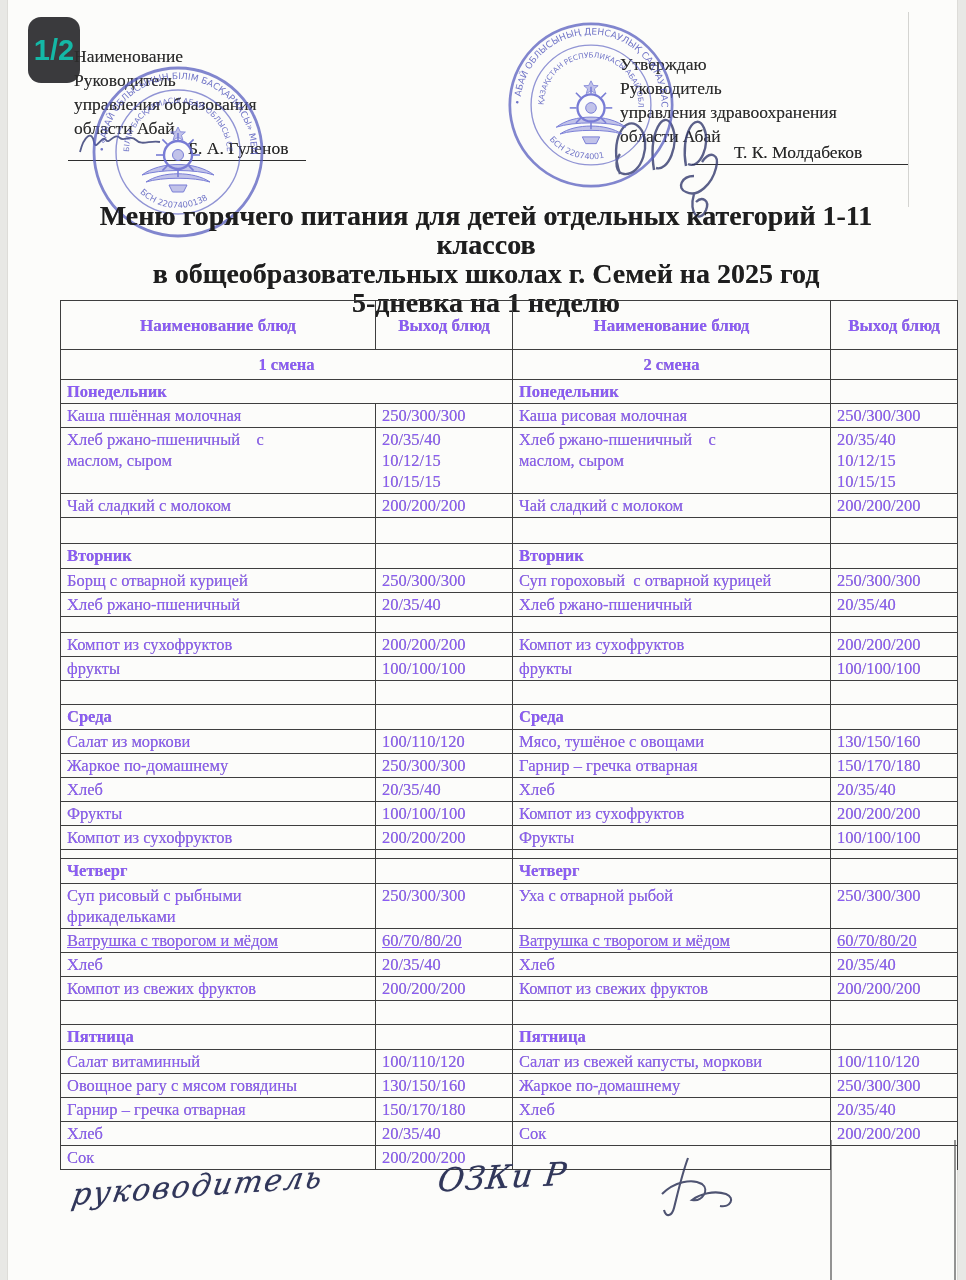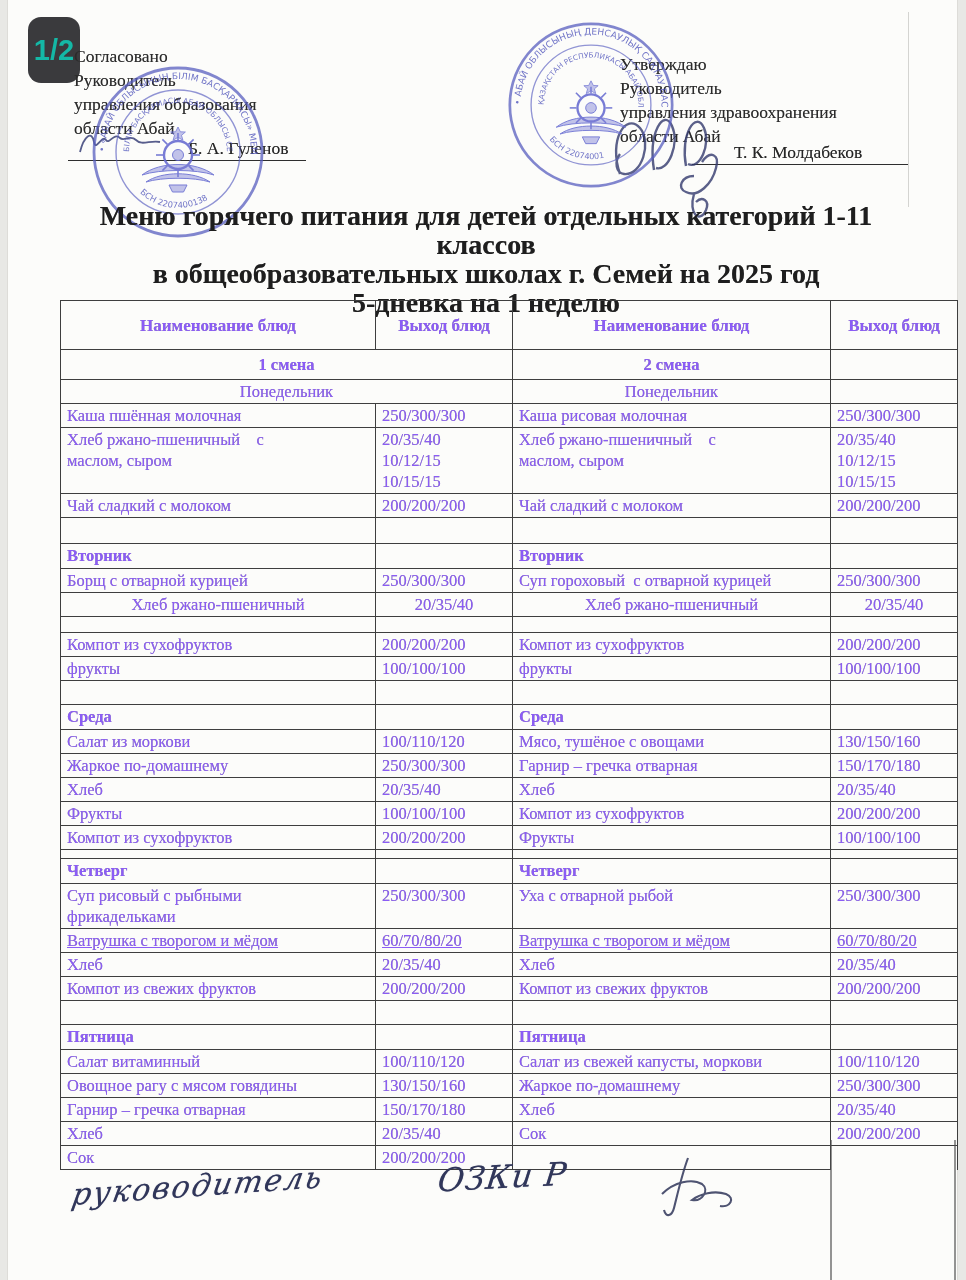--- a/index.html
+++ b/index.html
@@ -34,21 +34,21 @@
          text-shadow:0 0 .6px rgba(40,40,40,.6);}
 
   
   table.menu{position:absolute;left:60px;top:300px;width:897px;border-collapse:collapse;
              table-layout:fixed;font-size:16.5px;color:#8b5cf6;}
   table.menu td,table.menu th{border:1.6px solid #3e3e3e;padding:1px 6px;vertical-align:top;
              line-height:21px;text-shadow:0 0 .5px rgba(50,50,50,.5);overflow:hidden;}
   table.menu th{height:46px;text-align:center;vertical-align:middle;font-size:17px;font-weight:bold;}
   td.c4,th.c4{border-left-style:double;border-left-width:3.5px;}
   tr.smena td{height:27px;text-align:center;font-weight:bold;vertical-align:middle;}
-  tr.day2 td{height:21px;text-align:center;font-weight:normal;}
+  tr.day2 td{height:21px;text-align:left;font-weight:bold;}
   tr.dayrow td{height:22px;font-weight:bold;}
   td.nm{white-space:pre-wrap;}
   td.out{white-space:pre-line;}
   tr.spacer td{padding:0;}
   tr.lastrow td{border-bottom:1.7px solid #3e3e3e;}
   tr.lastrow td.c4{border-bottom:none;}
   .vext{position:absolute;width:2px;background:#4c4c4c;opacity:.6;}
 
   
   .handwrite{position:absolute;color:#30365a;font-style:italic;
@@ -64,21 +64,21 @@
 
   <div class="edge l"></div>
   <div class="edge r"></div>
   <div class="fold-line"></div>
 
   <div class="badge">
     <span>1/2</span>
   </div>
 
   <div class="approve left">
-    <div>Согласовано</div>
+    <div>Наименование</div>
     <div>Руководитель</div>
     <div>управления образования</div>
     <div>области Абай</div>
   </div>
   <div class="sigline" style="left:68px;top:118px;width:238px;height:42px;">
     <span class="signer" style="left:120px;">Б. А. Гуленов</span>
   </div>
   <svg class="sig-svg" style="left:76px;top:126px;" width="100" height="36" viewBox="0 0 100 36">
     <path d="M4,26 C8,10 16,4 18,16 C20,26 26,8 30,14 C33,19 38,6 44,12 C48,16 54,8 60,14 C66,20 74,14 84,16" fill="none" stroke="#3a4178" stroke-width="1.8" opacity=".85"></path>
   </svg>
@@ -245,21 +245,21 @@
           <td></td>
           <td>Вторник</td>
           <td class="c4"></td>
         </tr>
         <tr style="height: 23px;">
           <td class="nm">Борщ с отварной курицей</td>
           <td class="out">250/300/300</td>
           <td class="nm">Суп гороховый  с отварной курицей</td>
           <td class="out c4">250/300/300</td>
         </tr>
-        <tr style="height: 23px; text-align: center;">
+        <tr style="height: 23px;">
           <td class="nm">Хлеб ржано-пшеничный</td>
           <td class="out">20/35/40</td>
           <td class="nm">Хлеб ржано-пшеничный</td>
           <td class="out c4">20/35/40</td>
         </tr>
         <tr class="spacer" style="height: 16px;">
           <td></td>
           <td></td>
           <td></td>
           <td class="c4"></td>

